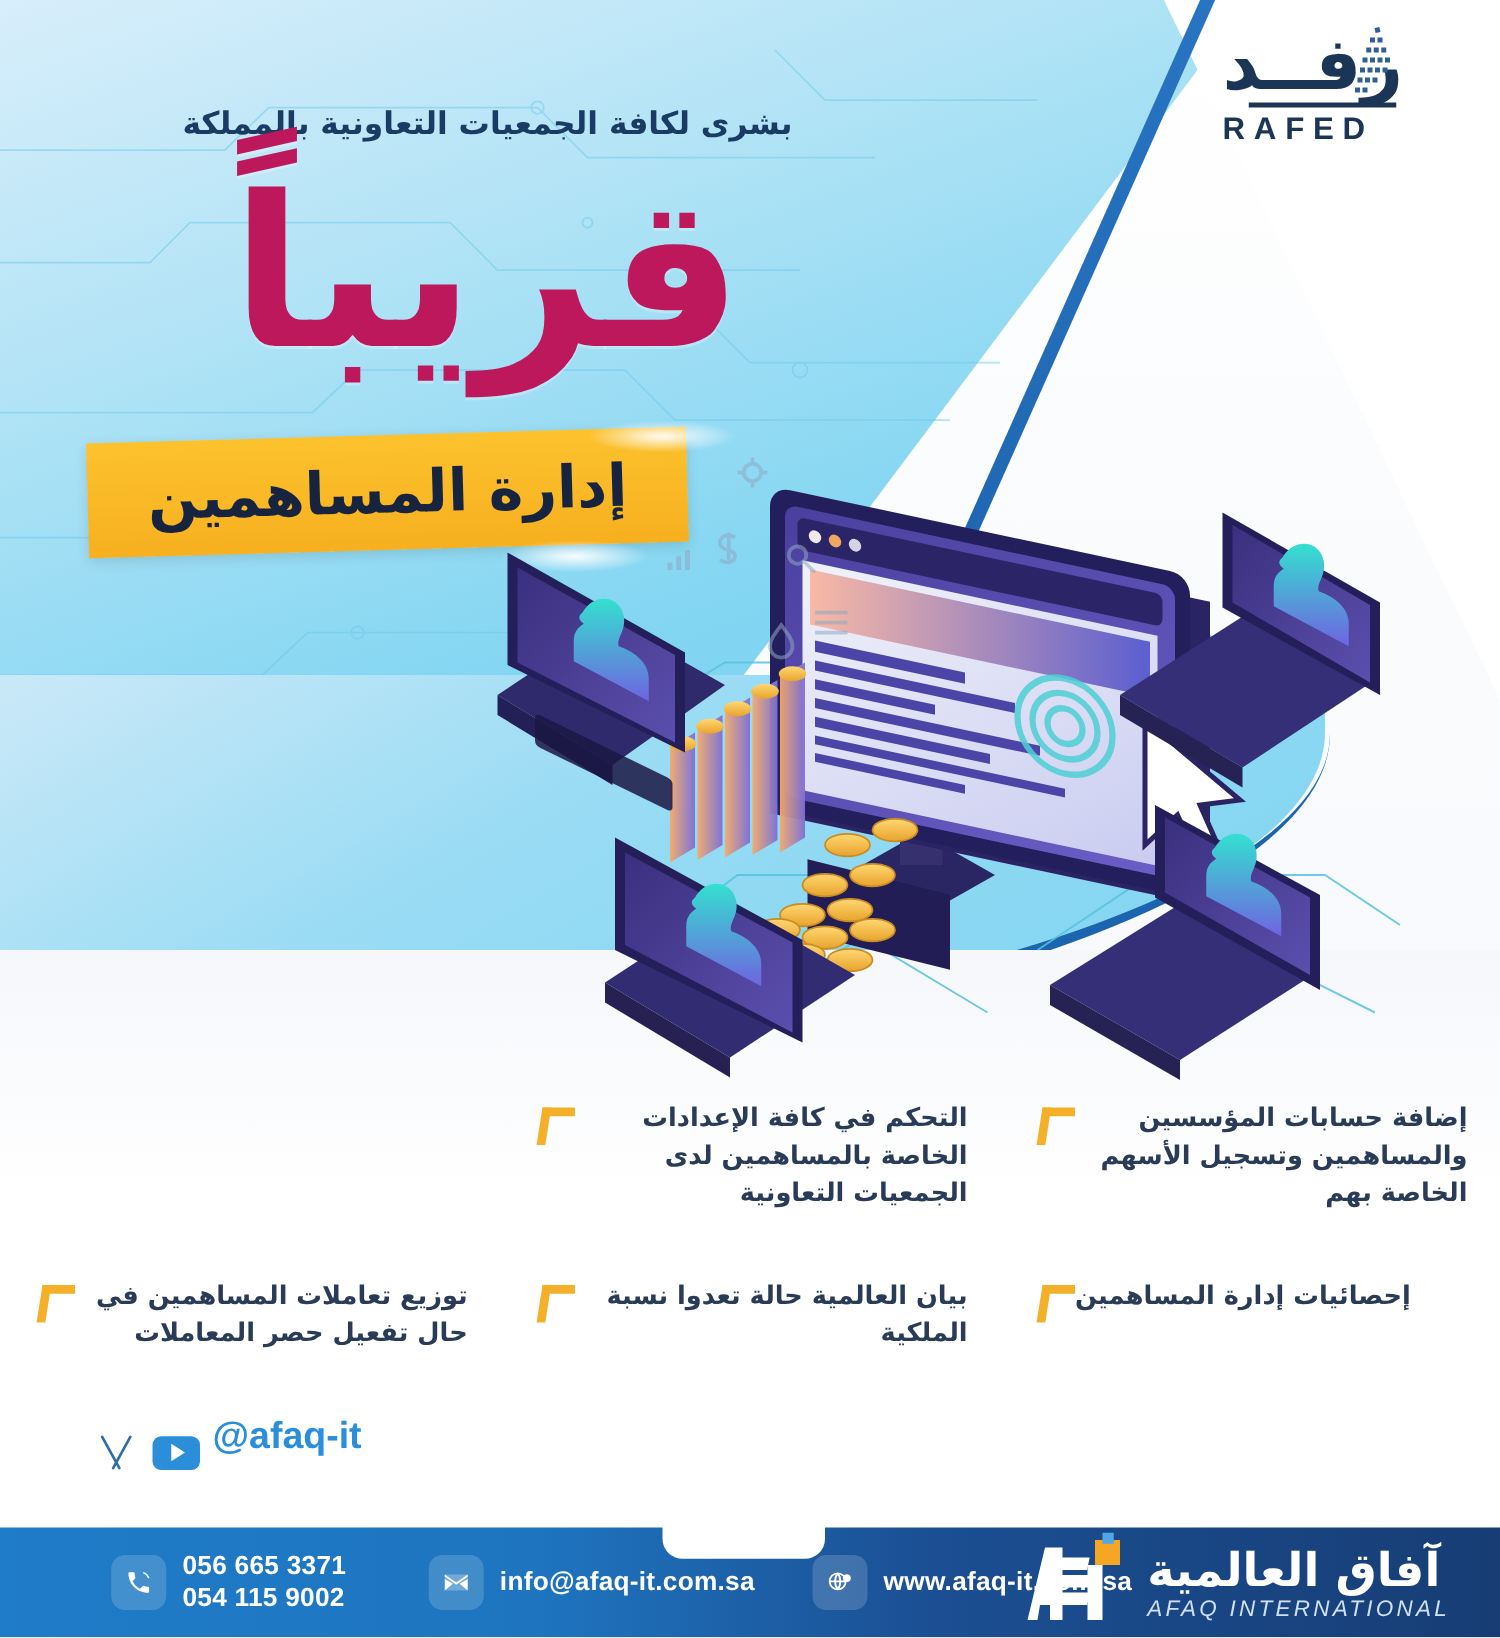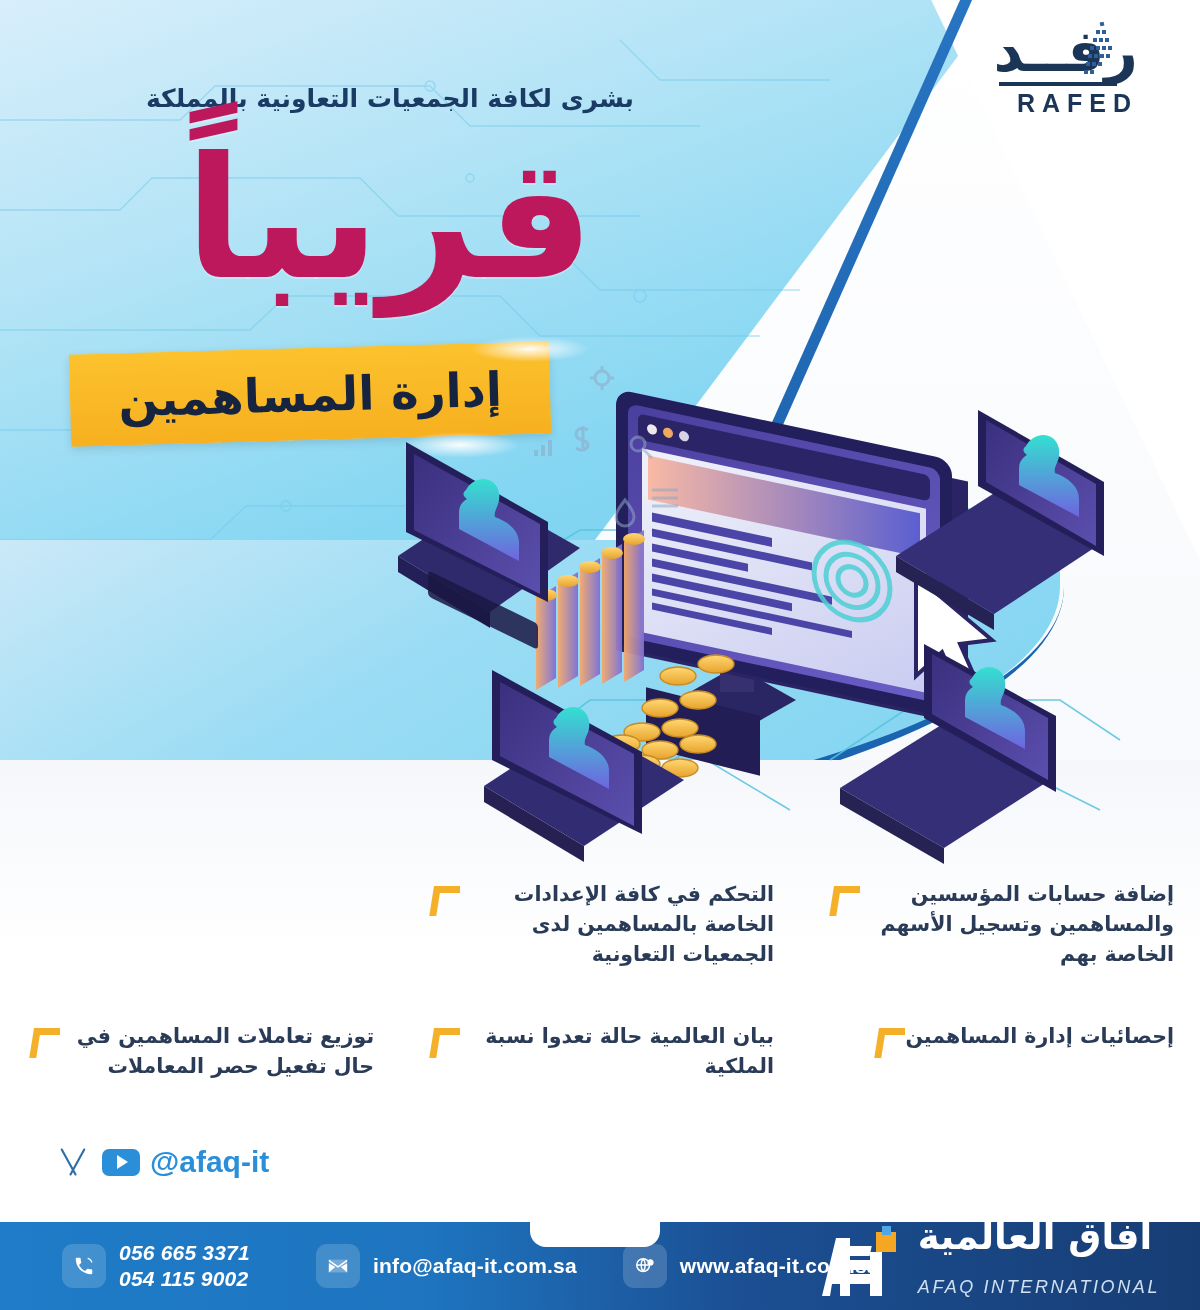--- a/index.html
+++ b/index.html
@@ -54,21 +54,21 @@
   
   .circuits{position:absolute;left:0;top:0;width:900px;height:800px;opacity:.5;}
   .circuits line,.circuits path,.circuits circle{stroke:#6fc9ea;fill:none;stroke-width:1.4;}
 
   
   .subtitle{
     position:absolute;top:84px;right:566px;
     font-size:25px;color:#1a3b63;font-weight:600;letter-spacing:0;
     white-space:nowrap;direction:rtl;
   }
-  .rafed-logo{position:absolute;top:22px;right:62px;width:160px;height:118px;text-align:right;}
+  .rafed-logo{position:absolute;top:22px;right:62px;width:160px;height:118px;text-align:left;}
   .rafed-ar{
     font-size:58px;color:#1b3556;font-weight:700;line-height:1;
     direction:rtl;letter-spacing:-2px;
   }
   .rafed-rule{width:118px;height:4px;background:#1b3556;margin:2px auto 3px;}
   .rafed-en{
     font-size:25px;color:#1b3556;font-weight:700;letter-spacing:7px;
     font-family:"Liberation Sans",sans-serif;
   }
   .rafed-dots{position:absolute;right:20px;top:-2px;width:52px;height:66px;}
@@ -93,42 +93,42 @@
   .flare{position:absolute;width:120px;height:26px;background:radial-gradient(ellipse at center,rgba(255,255,255,.95),rgba(255,255,255,0) 70%);pointer-events:none;}
 
   
   .illus{position:absolute;left:360px;top:340px;width:800px;height:540px;}
 
   
   .features{position:absolute;top:880px;left:0;width:1200px;}
   .feat-row{display:flex;flex-direction:row;}
   .feat{
     width:33.33%;
-    display:flex;flex-direction:row;justify-content:flex-start;
+    display:flex;flex-direction:row;justify-content:flex-end;
     padding:0 26px;
   }
   .feat-bracket{
     flex:0 0 auto;width:26px;height:30px;margin-top:6px;margin-left:8px;
     position:relative;
   }
   .feat-bracket::before{
     content:"";position:absolute;right:0;top:0;width:26px;height:7px;background:#f5b02a;
   }
   .feat-bracket::after{
     content:"";position:absolute;right:19px;top:0;width:7px;height:30px;background:#f5b02a;
     transform:skewX(-9deg);transform-origin:top;
   }
   .feat-text{
     font-size:20.5px;line-height:1.46;color:#2a3b57;font-weight:600;
     direction:rtl;text-align:right;
   }
   .feat-row-2{margin-top:52px;}
 
   
-  .social{position:absolute;left:0;bottom:118px;width:1200px;height:60px;display:flex;align-items:center;padding-right:0;padding-left:56px;direction:ltr;}
+  .social{position:absolute;left:0;bottom:118px;width:1200px;height:60px;display:flex;padding-right:0;padding-left:76px;direction:ltr;}
   .social-icons{display:flex;align-items:center;gap:12px;}
   .ic-x{width:34px;height:34px;display:flex;align-items:center;justify-content:center;}
   .ic-yt{width:38px;height:27px;background:#2a8fd8;border-radius:7px;display:flex;align-items:center;justify-content:center;}
   .yt-tri{width:0;height:0;border-left:11px solid #fff;border-top:7px solid transparent;border-bottom:7px solid transparent;margin-left:3px;}
   .social-handle{font-size:30px;color:#2a8fd8;font-weight:600;margin-left:10px;font-family:"Liberation Sans",sans-serif;}
 
   
   .footer{
     position:absolute;left:0;bottom:0;width:1200px;height:88px;
     background:linear-gradient(90deg,#1f7cc8 0%,#1e74bf 36%,#1b4f93 62%,#173d74 100%);
@@ -142,21 +142,21 @@
   .fbadge{
     width:44px;height:44px;border-radius:11px;
     background:rgba(255,255,255,.17);
     display:flex;align-items:center;justify-content:center;flex:0 0 auto;
   }
   .ftext{color:#fff;font-size:21px;font-weight:700;line-height:1.22;letter-spacing:.2px;font-family:"Liberation Sans",sans-serif;}
   .ftext small{display:block;font-size:21px;font-weight:700;}
 
   .afaq-logo{position:absolute;right:40px;bottom:8px;display:flex;align-items:flex-end;gap:12px;direction:ltr;}
   .afaq-mark{width:92px;height:76px;position:relative;}
-  .afaq-words{display:flex;flex-direction:column;align-items:flex-start;padding-bottom:4px;gap:20px;}
+  .afaq-words{display:flex;flex-direction:column;align-items:flex-start;padding-bottom:4px;}
   .afaq-ar{font-size:37px;color:#ffffff;font-weight:700;direction:rtl;line-height:1;}
   .afaq-en{font-size:18px;color:#cfe0f2;letter-spacing:2.6px;font-family:"Liberation Sans",sans-serif;font-style:italic;margin-top:2px;}
 </style>
 </head>
 <body>
 
 <div class="poster">
 
   <div class="bg-white"></div>
   <div class="bg-blue-fill"></div>
@@ -428,21 +428,21 @@
       <span class="ic-yt">
         <span class="yt-tri"></span>
       </span>
     </div>
     <span class="social-handle">@afaq-it</span>
   </div>
 
   <div class="footer">
     <div class="footer-notch"></div>
 
-    <div class="fitem" style="margin-left:62px;font-style:italic;">
+    <div class="fitem" style="margin-left:89px;">
       <span class="fbadge">
         <svg viewBox="0 0 24 24" width="22" height="22" fill="#ffffff">
           <path d="M6.6 10.8c1.4 2.8 3.8 5.2 6.6 6.6l2.2-2.2c.3-.3.7-.4 1-.2 1.1.4 2.3.6 3.6.6.6 0 1 .4 1 1V20c0 .6-.4 1-1 1C10.6 21 3 13.4 3 4c0-.6.4-1 1-1h3.4c.6 0 1 .4 1 1 0 1.2.2 2.4.6 3.6.1.3 0 .7-.2 1l-2.2 2.2z"></path>
           <path d="M16.5 3.6a7 7 0 0 1 4 4" stroke="#fff" stroke-width="1.4" fill="none" stroke-linecap="round"></path>
         </svg>
       </span>
       <span class="ftext">
         <small>056 665 3371</small>
         <small>054 115 9002</small>
       </span>

